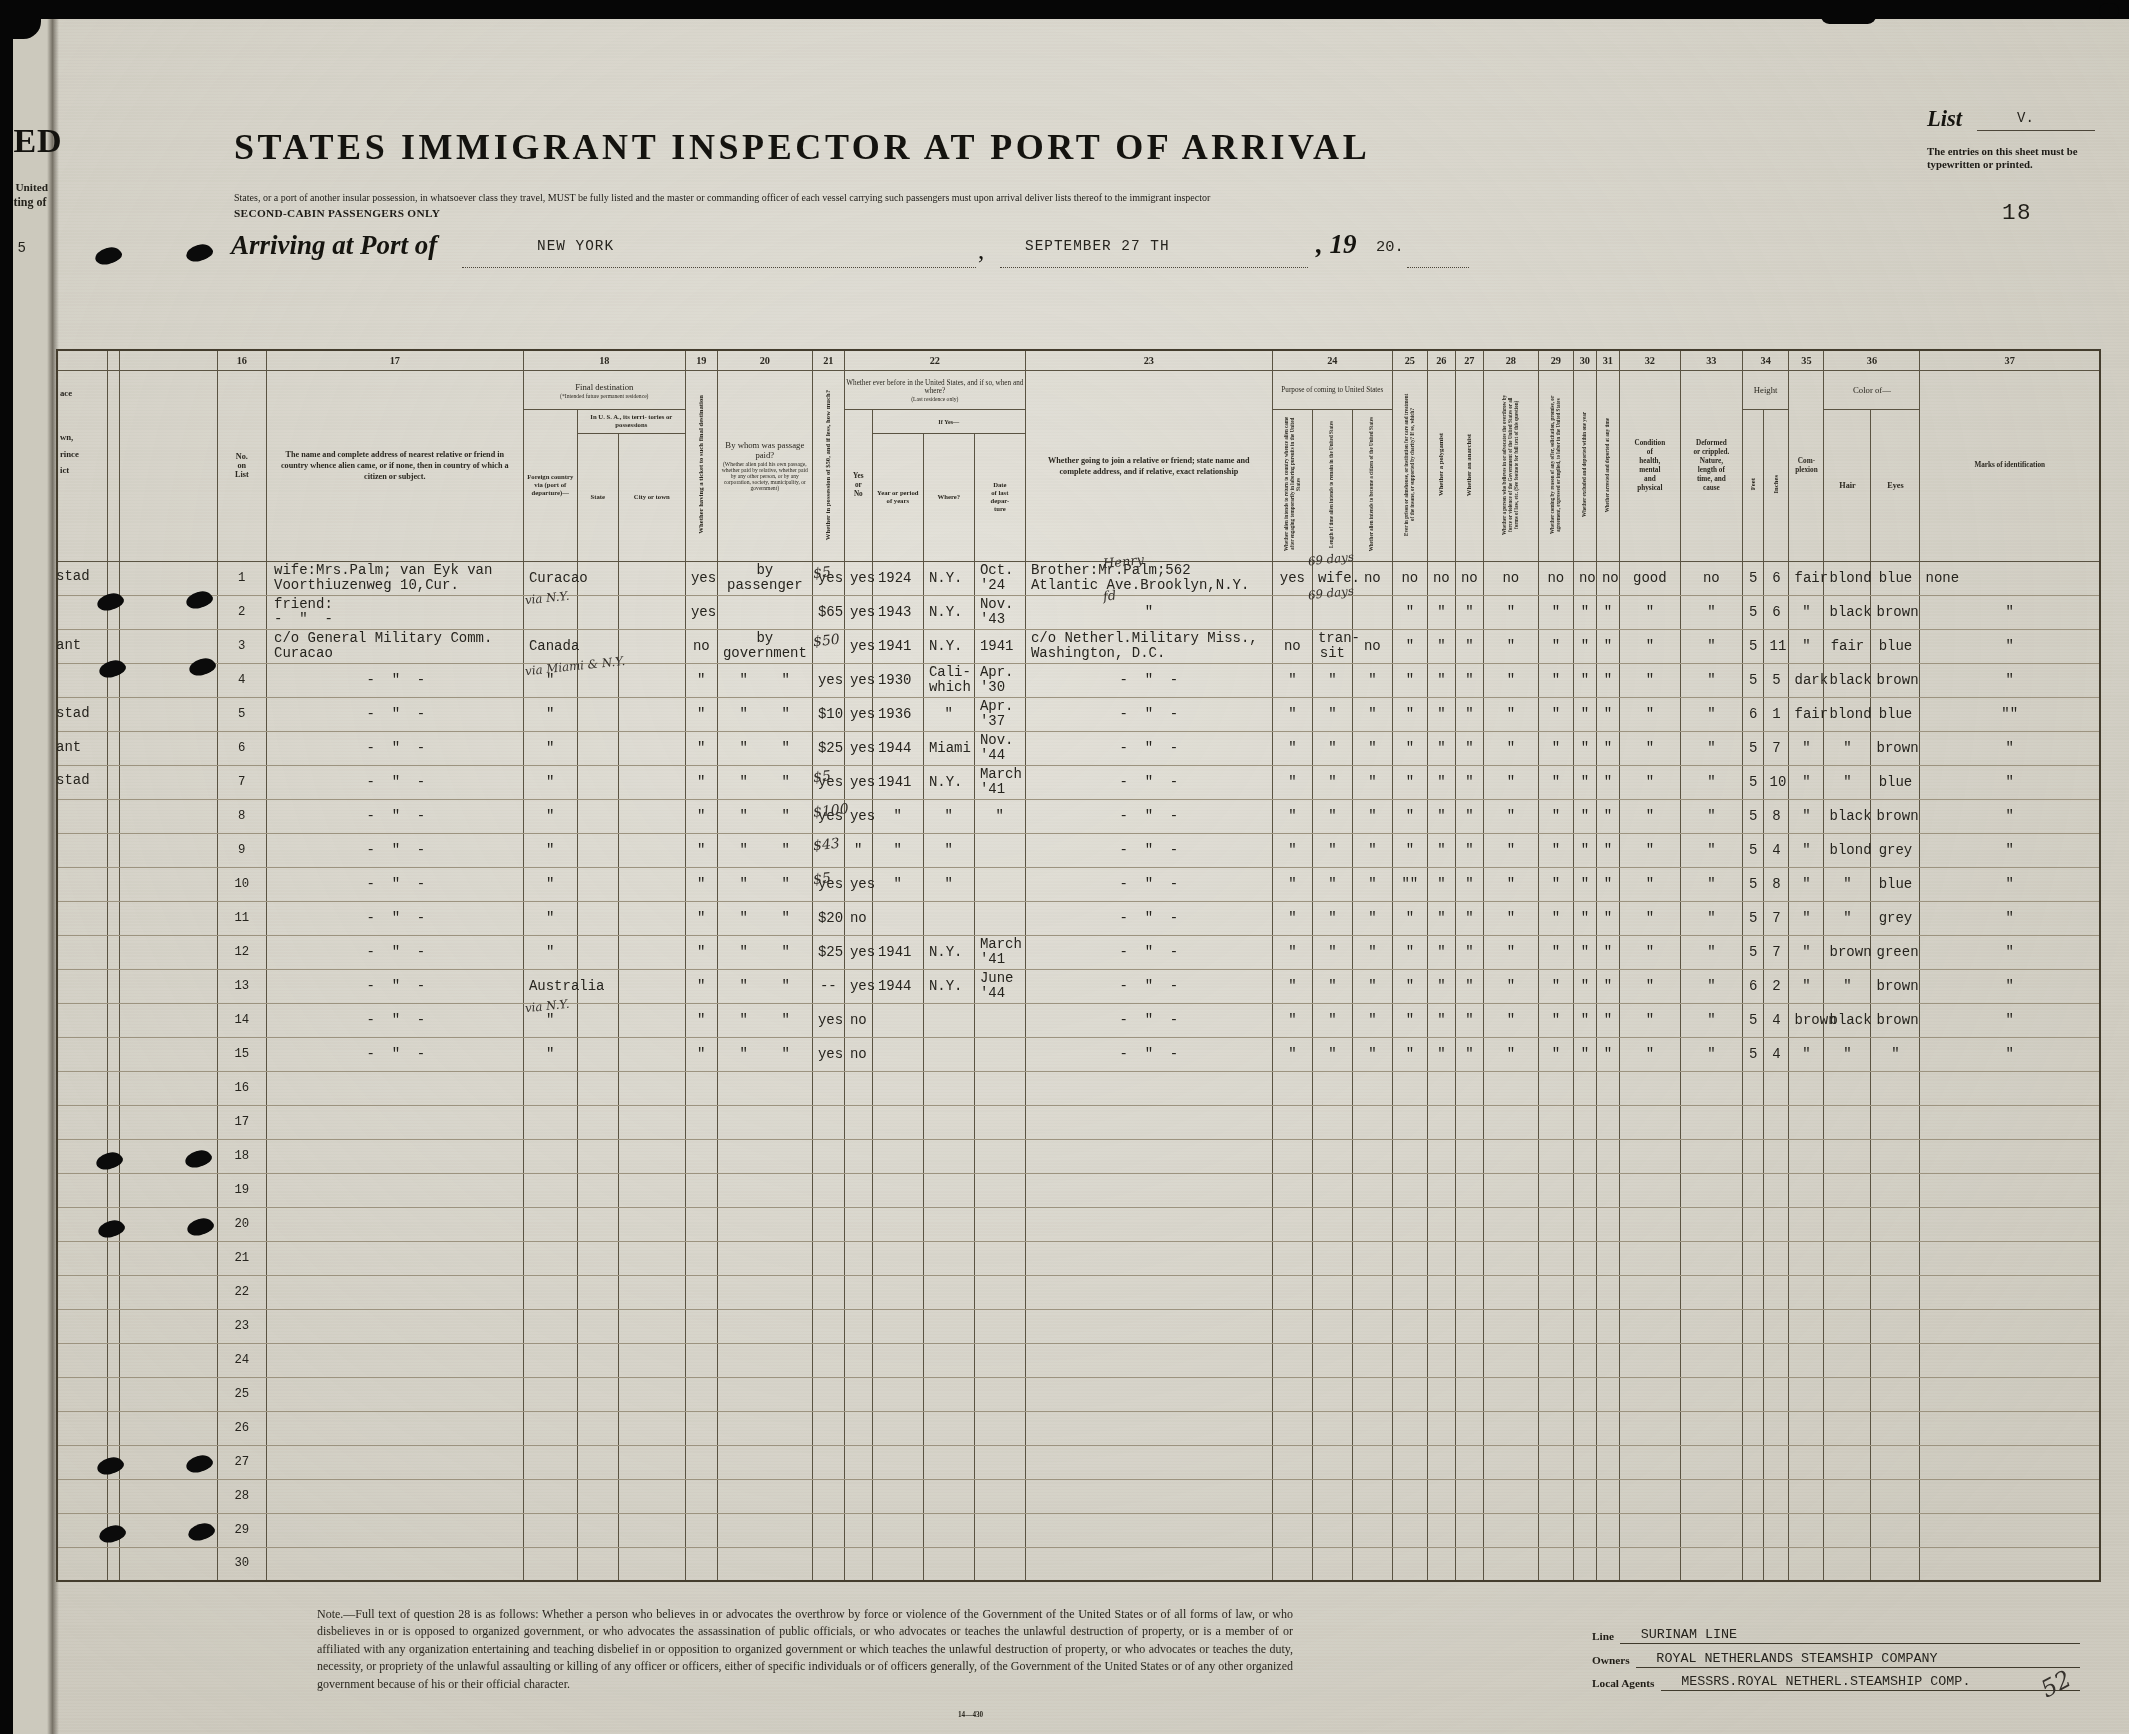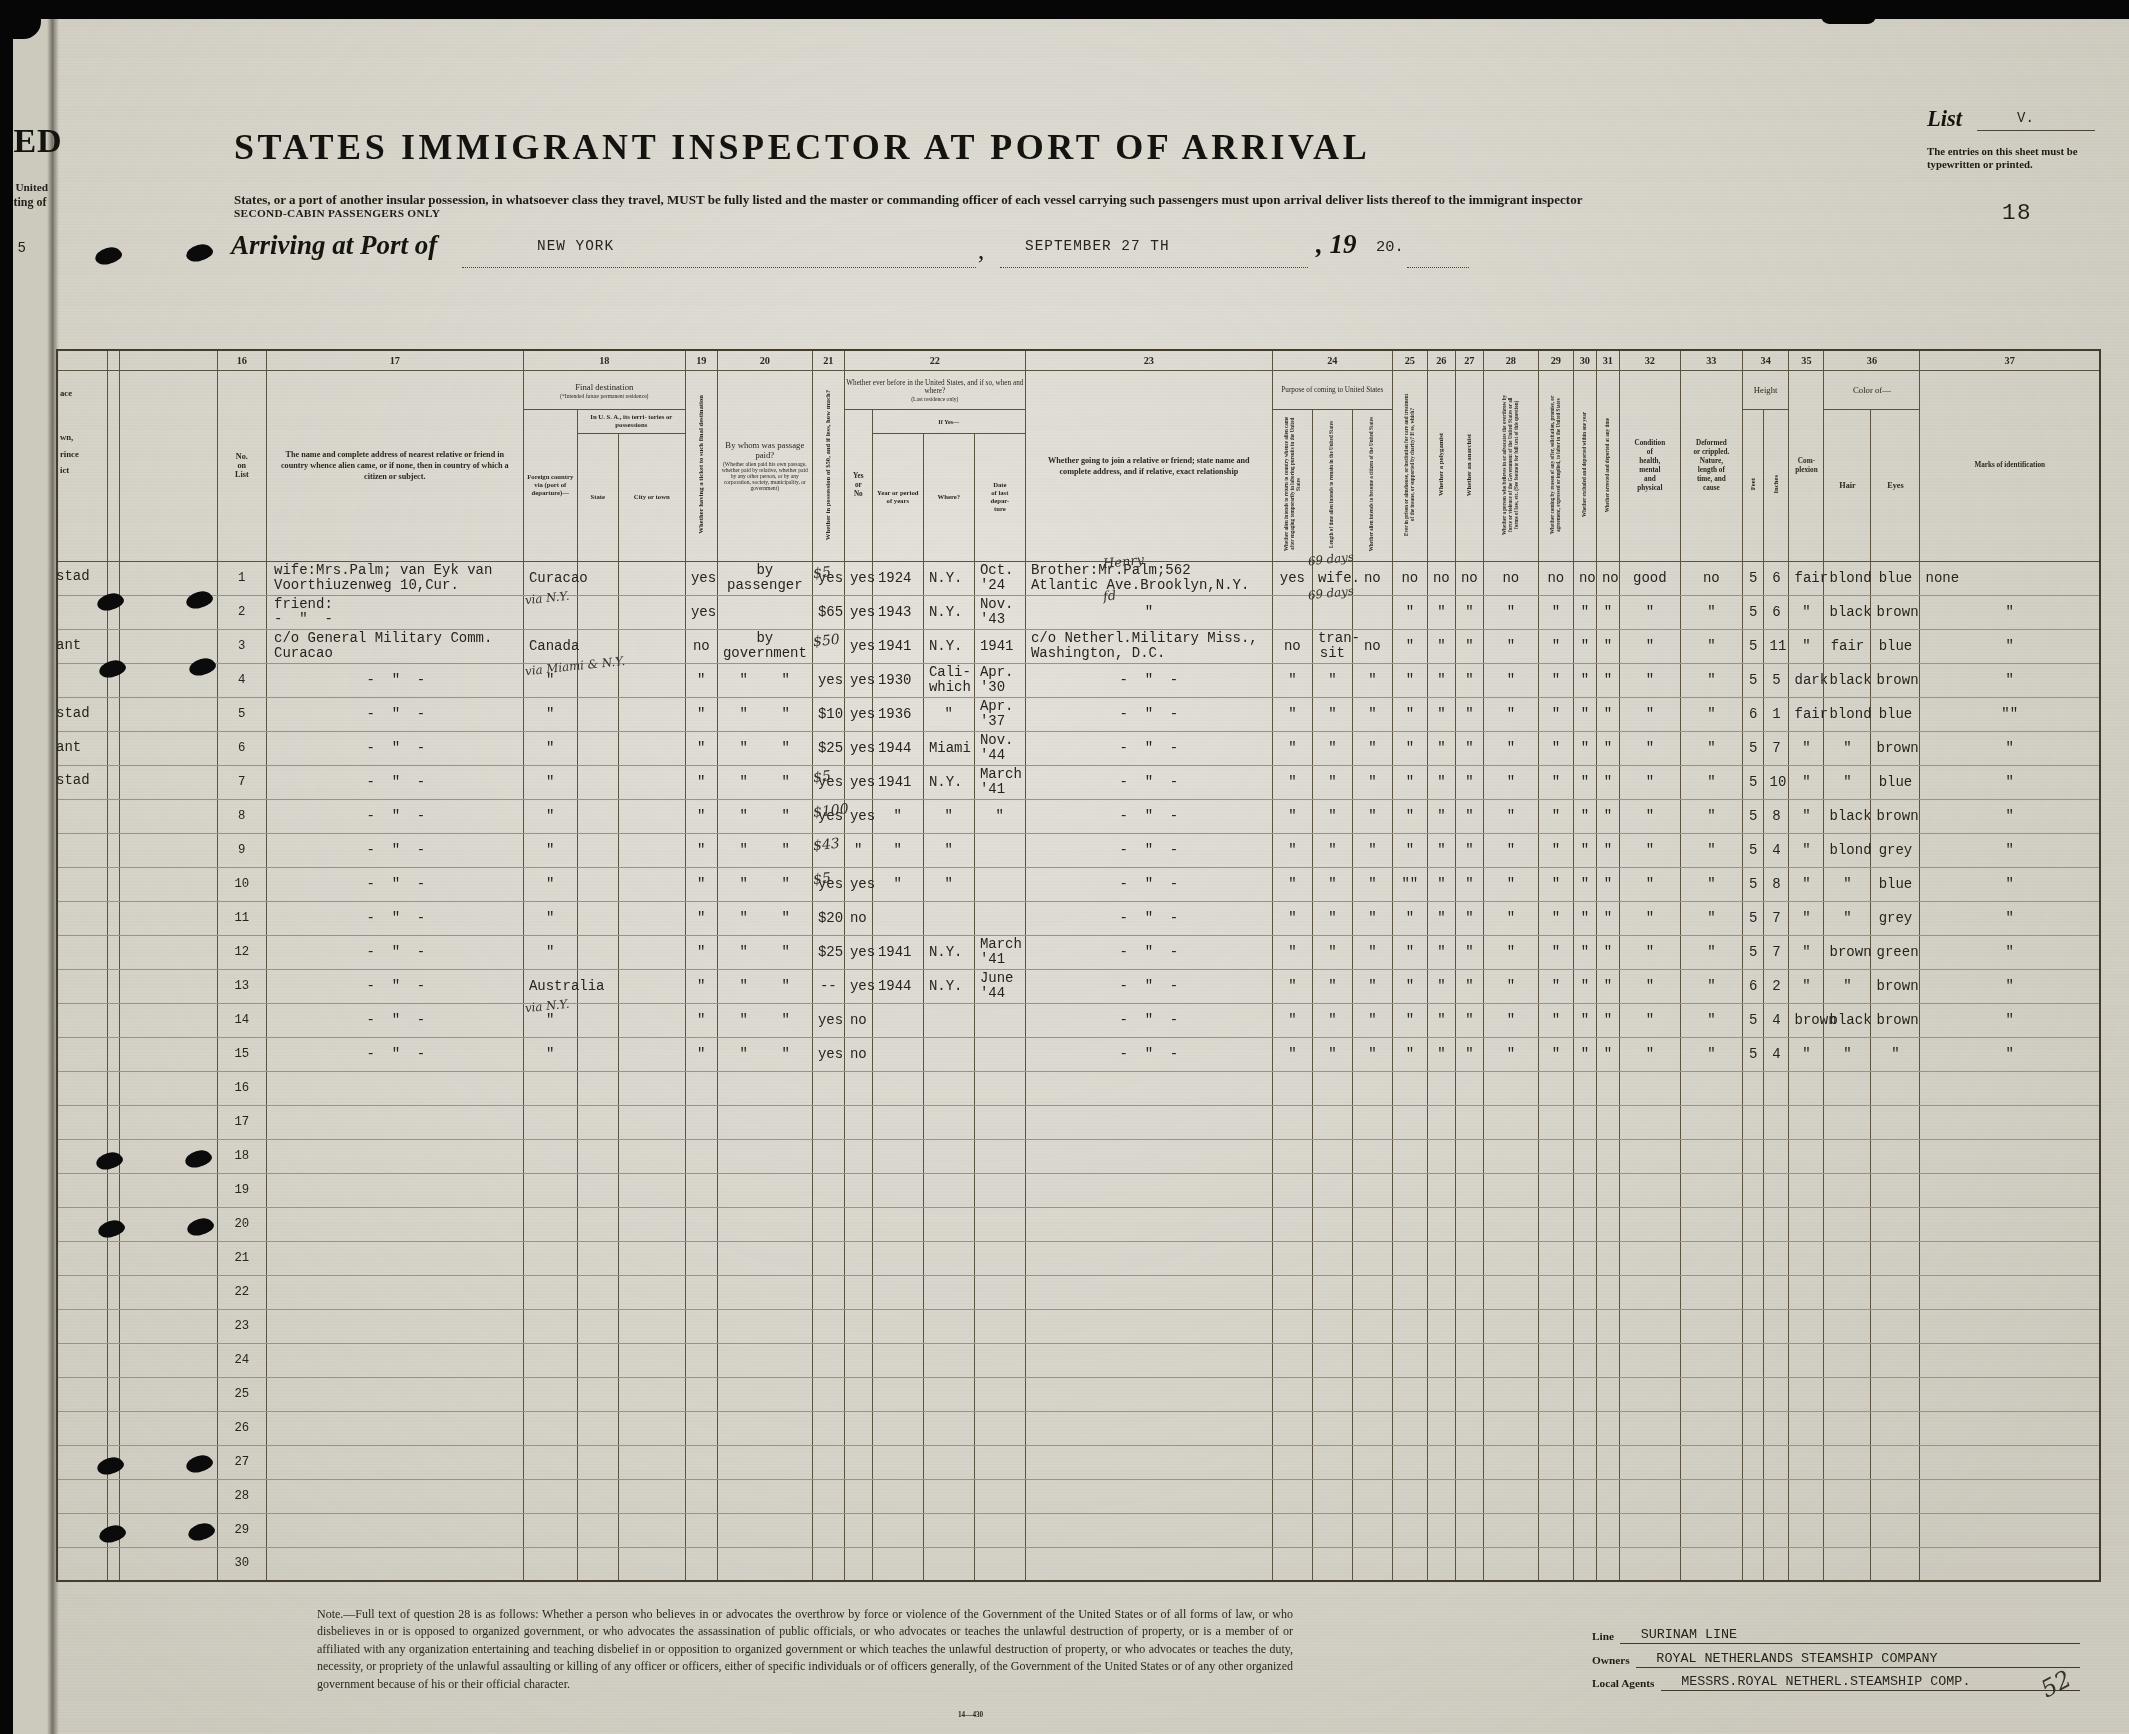--- a/index.html
+++ b/index.html
@@ -16,21 +16,21 @@
   .patch.p1{left:0;top:0;width:41px;height:39px;border-radius:0 0 17.5px 0}
   .patch.p2{left:1821px;top:0;width:55px;height:23.6px;border-radius:0 0 8.2px 8.2px}
   .patch.p3{left:2099px;top:3.1px;width:19.5px;height:16.4px;border-radius:45%}
 
   
   .big-ed{position:absolute;left:13.4px;top:122px;font-size:34px;font-weight:700;letter-spacing:1px;color:#14130f}
   .frag-united{position:absolute;left:15.4px;top:181px;font-size:11.3px;font-weight:700;color:#24221c}
   .frag-tingof{position:absolute;left:13.4px;top:195px;font-size:12px;font-weight:700;color:#24221c}
   .frag-five{position:absolute;left:17.5px;top:240px;font-family:"Liberation Mono",monospace;font-size:14px;color:#24221c}
   .page-title{position:absolute;left:234px;top:126px;font-size:36px;font-weight:700;letter-spacing:3.6px;color:#14130f;white-space:nowrap}
-  .page-instructions{position:absolute;left:234px;top:192px;width:1181px;font-size:13px;font-weight:700;color:#1d1b16;white-space:nowrap}
+  .page-instructions{position:absolute;left:234px;top:192px;width:1181px;font-size:10px;font-weight:400;color:#1d1b16;white-space:nowrap}
   .page-class{position:absolute;left:234px;top:207px;font-size:11.3px;font-weight:700;letter-spacing:0.3px;color:#1d1b16}
   .arriving-label{position:absolute;left:231px;top:230px;font-size:27px;font-style:italic;font-weight:700;color:#15140f;white-space:nowrap}
   .fill-line{position:absolute;border-bottom:1.5px dotted #4c463a;height:0}
   .line-port{left:462px;top:267px;width:514px}
   .line-date{left:1000px;top:267px;width:308px}
   .line-year-tail{left:1407px;top:267px;width:62px}
   .typed{font-family:"Liberation Mono","DejaVu Sans Mono",monospace;color:#26241e}
   .typed-port{position:absolute;left:537px;top:238px;font-size:14.4px;letter-spacing:1px}
   .typed-date{position:absolute;left:1025px;top:238px;font-size:14.4px;letter-spacing:1px}
   .comma1{position:absolute;left:978px;top:237px;font-size:25px;color:#15140f}

